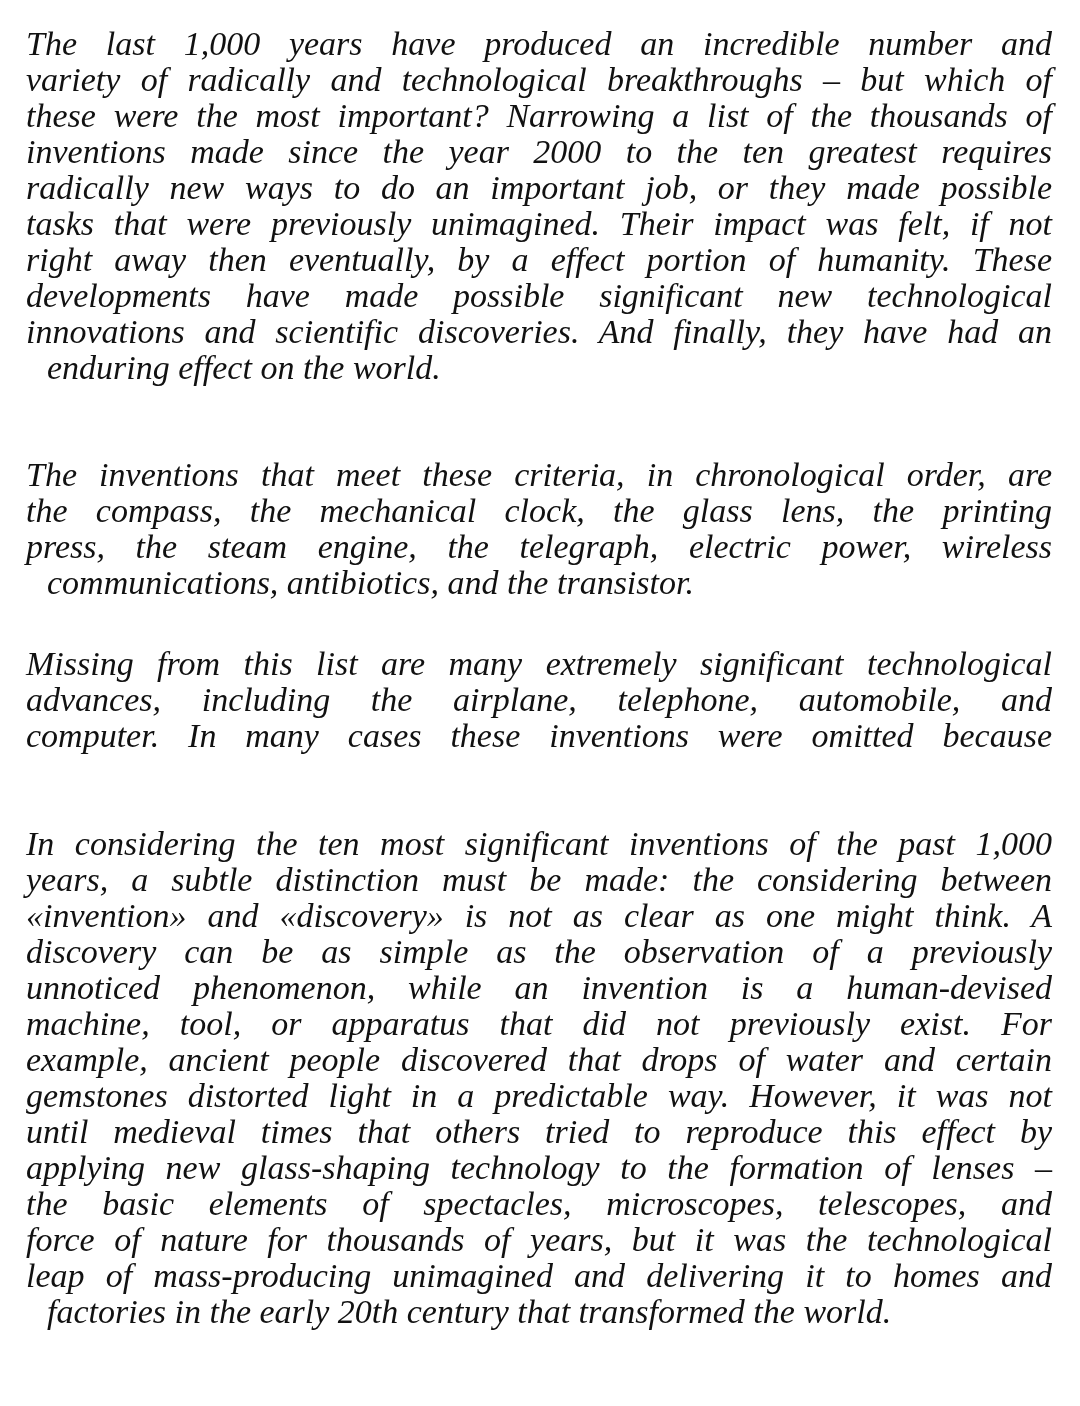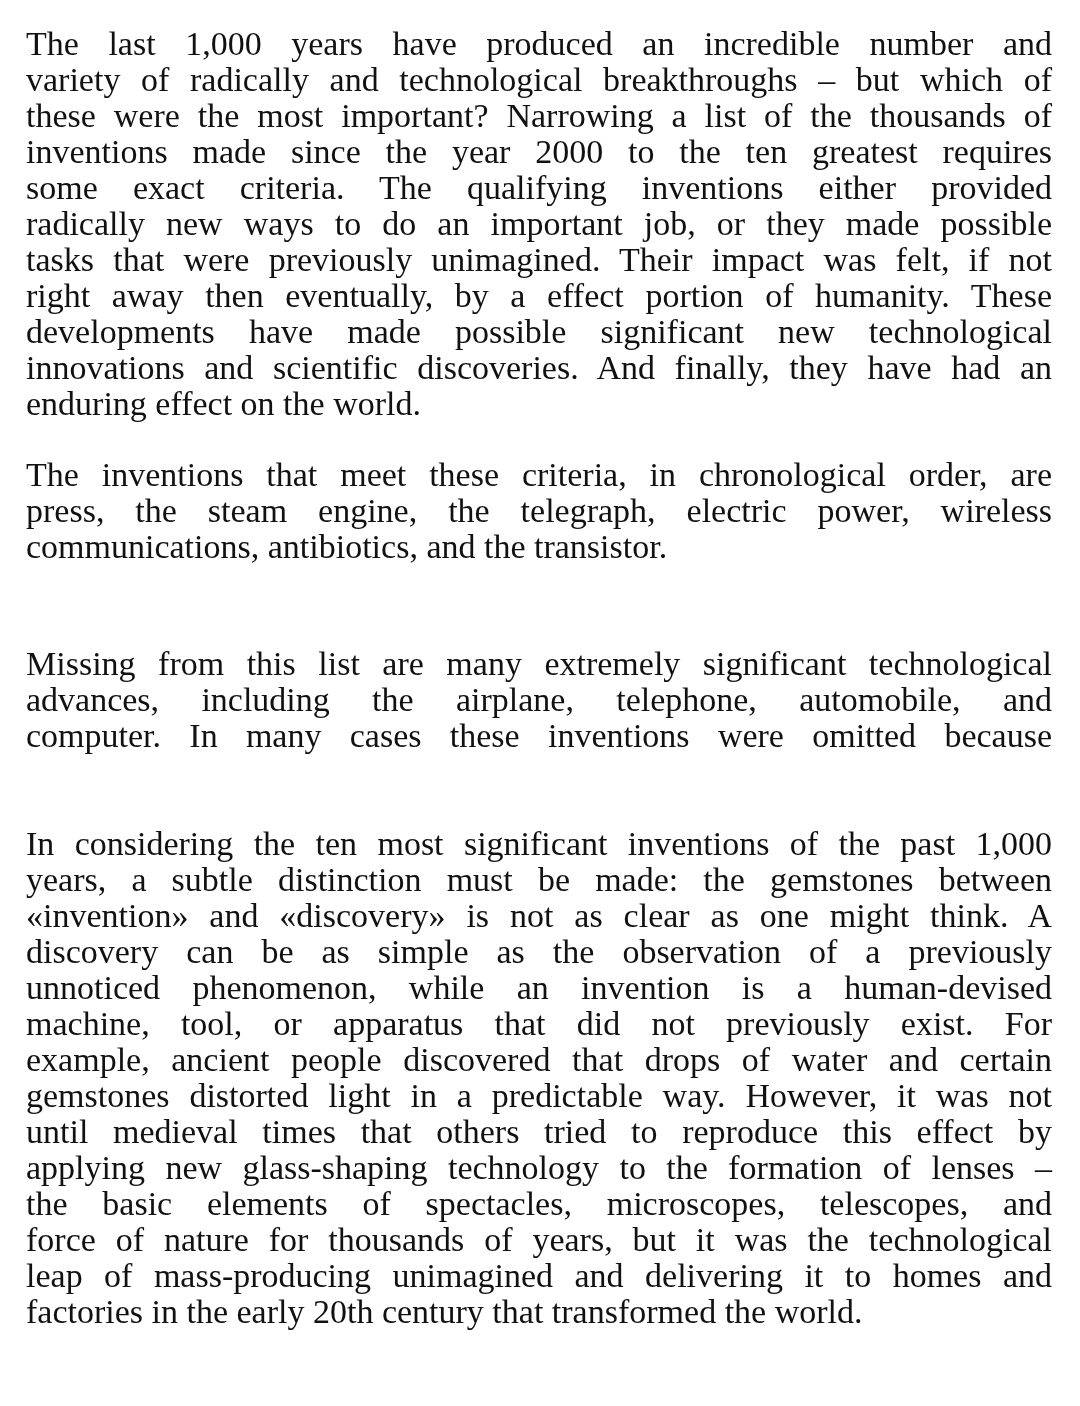--- a/index.html
+++ b/index.html
@@ -29,72 +29,73 @@
       display: block;
       height: 36px;
       line-height: 36px;
       text-align: justify;
       text-align-last: justify;
       white-space: nowrap;
       overflow: visible;
     }
     .line.last {
       text-align-last: left;
+      margin-left: 21px;
     }
     
     .line span.t {
       display: inline-block;
       width: 100%;
       text-align: justify;
       text-align-last: justify;
       white-space: normal;
     }
     .line.last span.t {
       text-align-last: left;
     }
     #p1 { top: 0; }
     #p2 { top: 431px; }
     #p3 { top: 620px; }
     #p4 { top: 800px; }
-    .para { position: absolute; left: 0; width: 1026px; }
+    .para { position: absolute; left: 0; width: 1026px; font-style: italic; }
   </style>
 </head>
 <body>
 
 <div class="page">
 
   <div class="para" id="p1">
     <div class="line"><span class="t">The last 1,000 years have produced an incredible number and</span></div>
     <div class="line"><span class="t">variety of radically and technological breakthroughs – but which of</span></div>
     <div class="line"><span class="t">these were the most important? Narrowing a list of the thousands of</span></div>
     <div class="line"><span class="t">inventions made since the year 2000 to the ten greatest requires</span></div>
-    <div class="line"><span class="t">some exact criteria. The qualifying inventions either provided</span></div>
     <div class="line"><span class="t">radically new ways to do an important job, or they made possible</span></div>
     <div class="line"><span class="t">tasks that were previously unimagined. Their impact was felt, if not</span></div>
     <div class="line"><span class="t">right away then eventually, by a effect portion of humanity. These</span></div>
     <div class="line"><span class="t">developments have made possible significant new technological</span></div>
     <div class="line"><span class="t">innovations and scientific discoveries. And finally, they have had an</span></div>
     <div class="line last"><span class="t">enduring effect on the world.</span></div>
   </div>
 
   <div class="para" id="p2">
     <div class="line"><span class="t">The inventions that meet these criteria, in chronological order, are</span></div>
+    <div class="line"><span class="t">the compass, the mechanical clock, the glass lens, the printing</span></div>
     <div class="line"><span class="t">press, the steam engine, the telegraph, electric power, wireless</span></div>
     <div class="line last"><span class="t">communications, antibiotics, and the transistor.</span></div>
   </div>
 
   <div class="para" id="p3">
     <div class="line"><span class="t">Missing from this list are many extremely significant  technological</span></div>
     <div class="line"><span class="t">advances, including the airplane, telephone, automobile, and</span></div>
     <div class="line"><span class="t">computer. In many cases these inventions were omitted because</span></div>
   </div>
 
   <div class="para" id="p4">
     <div class="line"><span class="t">In considering the ten most significant inventions of the past 1,000</span></div>
-    <div class="line"><span class="t">years, a subtle distinction must be made: the gemstones between</span></div>
+    <div class="line"><span class="t">years, a subtle distinction must be made: the considering between</span></div>
     <div class="line"><span class="t">«invention» and «discovery» is not as clear as one might think. A</span></div>
     <div class="line"><span class="t">discovery can be as simple as the observation of a previously</span></div>
     <div class="line"><span class="t">unnoticed phenomenon, while an invention is a human-devised</span></div>
     <div class="line"><span class="t">machine, tool, or apparatus that did not previously exist. For</span></div>
     <div class="line"><span class="t">example, ancient people discovered that drops of water and certain</span></div>
     <div class="line"><span class="t">gemstones distorted light in a predictable way. However, it was not</span></div>
     <div class="line"><span class="t">until medieval times that others tried to reproduce this effect by</span></div>
     <div class="line"><span class="t">applying new glass-shaping technology to the formation of lenses –</span></div>
     <div class="line"><span class="t">the basic  elements of spectacles, microscopes, telescopes, and</span></div>
     <div class="line"><span class="t">force of nature for thousands of years, but it was the technological</span></div>

